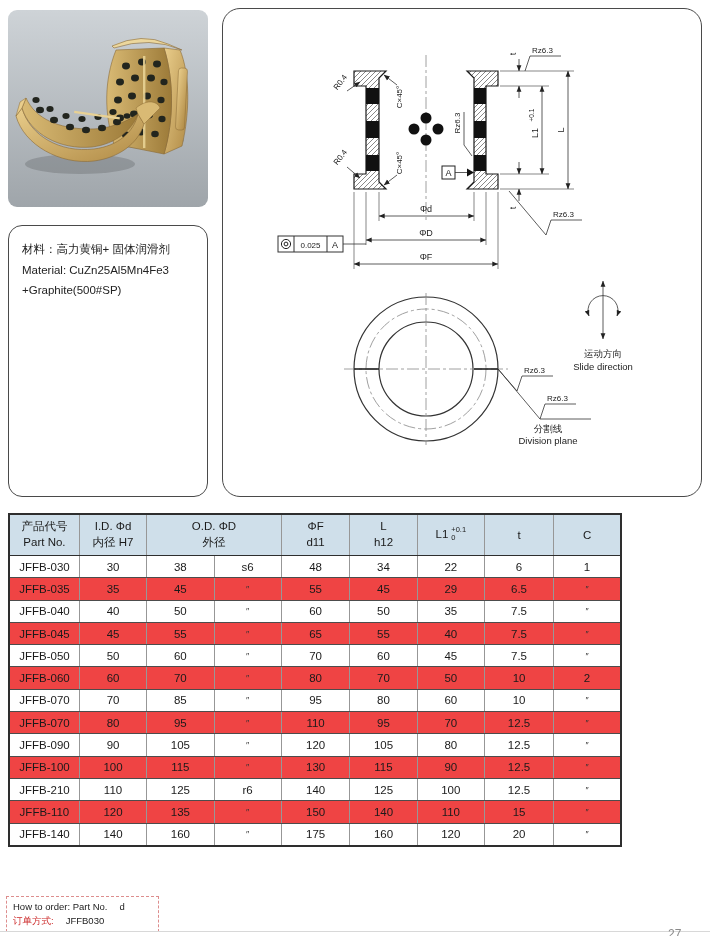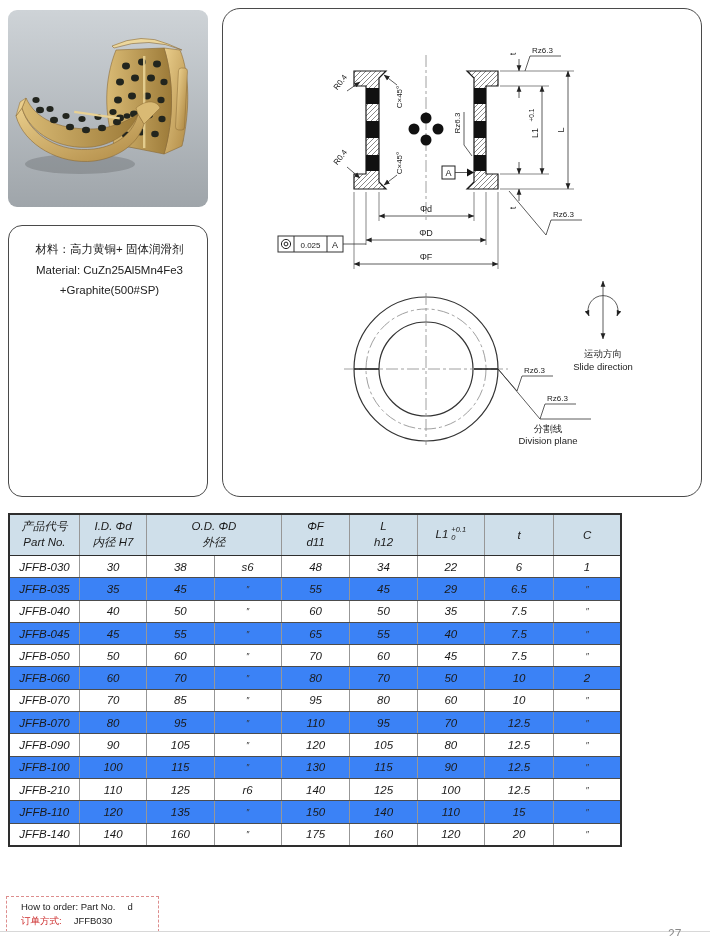--- a/index.html
+++ b/index.html
@@ -6,56 +6,55 @@
   body{
     width:710px;height:936px;position:relative;overflow:hidden;
     background:#ffffff;font-family:"Liberation Sans",sans-serif;color:#1a1a1a;
   }
   
   .photo-box{position:absolute;left:8px;top:10px;width:200px;height:197px;}
   .material-box{
     position:absolute;left:8px;top:225px;width:200px;height:272px;
     border:1.4px solid #4a4a4a;border-radius:14px;box-sizing:border-box;
     padding:15px 10px 0 13px;
-    text-align:center;
   }
   .material-box p{margin:0 0 4px 0;font-size:11.5px;line-height:1.45;color:#222}
   
   .drawing-box{
     position:absolute;left:222px;top:8px;width:480px;height:489px;
     border:1.4px solid #4a4a4a;border-radius:18px;box-sizing:border-box;overflow:hidden;
   }
   .drawing-box svg{display:block}
   
   .ol{fill:url(#hatch);stroke:#1a1a1a;stroke-width:1.2}
   .dl{stroke:#333;stroke-width:0.8;fill:none}
   .thin{stroke:#555;stroke-width:0.7;fill:none}
   .cl{stroke:#888;stroke-width:0.8;fill:none;stroke-dasharray:12 3 3 3}
   .dt{font-size:9px;fill:#222}
   .dt8{font-size:8px;fill:#222}
   .zh{font-size:9.5px;fill:#222}
   
   .spec-table{
     position:absolute;left:8px;top:513px;width:614px;
     border-collapse:collapse;table-layout:fixed;
-    font-size:11.5px;color:#1a1a1a;border:2px solid #2e2e2e;font-style:italic;
+    font-size:11.5px;color:#1a1a1a;border:2px solid #2e2e2e;
   }
   .spec-table th,.spec-table td{
     border:1px solid #979797;border-top-color:#4c4c4c;border-bottom-color:#4c4c4c;
     text-align:center;vertical-align:middle;padding:0;height:21.3px;overflow:hidden;
   }
   .spec-table thead th{background:#cfdfea;height:40px;font-weight:normal;border-bottom:1.6px solid #2e2e2e}
-  .spec-table tbody tr.alt{background:#3b82f6}
+  .spec-table tbody tr.alt{background:#ef4444}
   .hline{line-height:1.35}
   .tol{display:inline-flex;flex-direction:column;font-size:7.5px;line-height:1.05;text-align:left;vertical-align:middle;margin-left:3px;position:relative;top:-1px}
   .ditto{font-size:9px;color:#333}
   
   .order-box{
     position:absolute;left:6px;top:896px;width:153px;height:36px;
-    border:1px dashed #dd8d8d;box-sizing:border-box;padding:3px 0 0 14px;
+    border:1px dashed #dd8d8d;box-sizing:border-box;padding:3px 0 0 6px;
     font-size:9.5px;line-height:1.45;color:#222;white-space:nowrap;
   }
   .order-box .red{color:#cc2a2a}
   .order-box .d-spot{margin-left:12px}
   .order-box .part-spot{margin-left:12px}
   .order-box .num-spot{margin-left:0}
   .foot-line{position:absolute;left:0;top:931px;width:710px;border-top:1px solid #d8d8d8}
   .page-number{position:absolute;left:668px;top:927px;font-size:12px;color:#8a8a8a}
 </style>
 </head>

